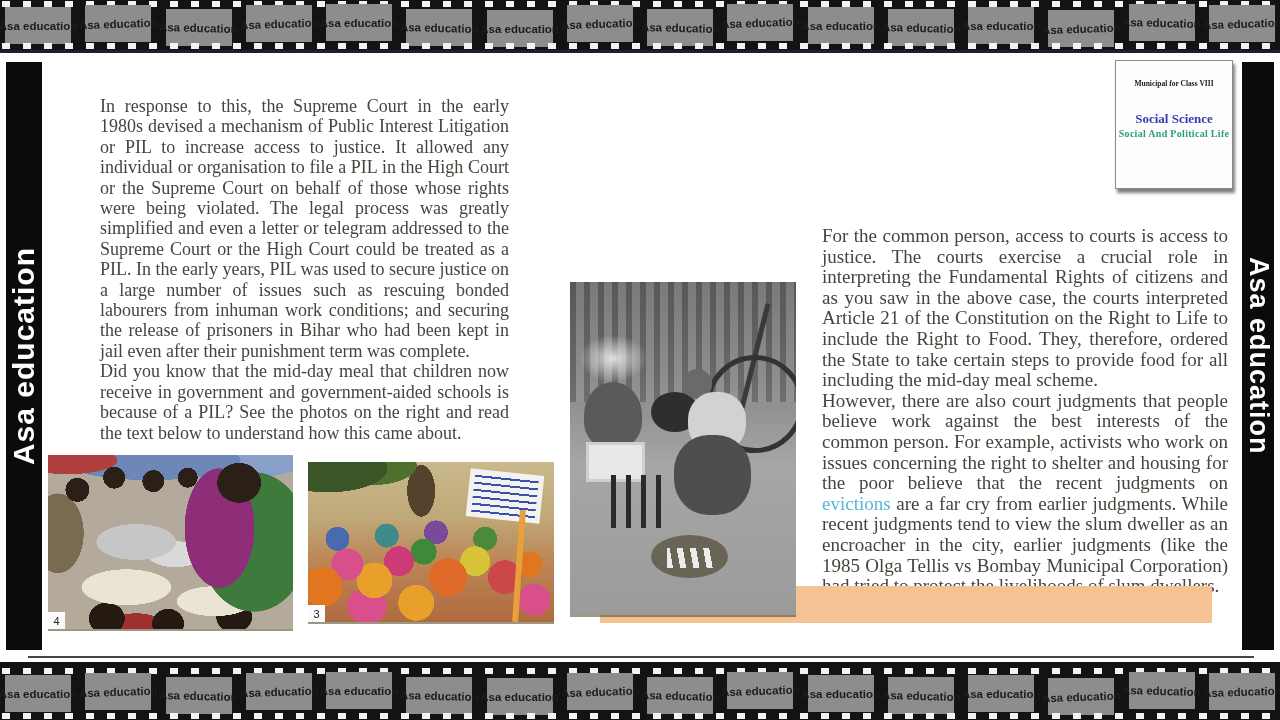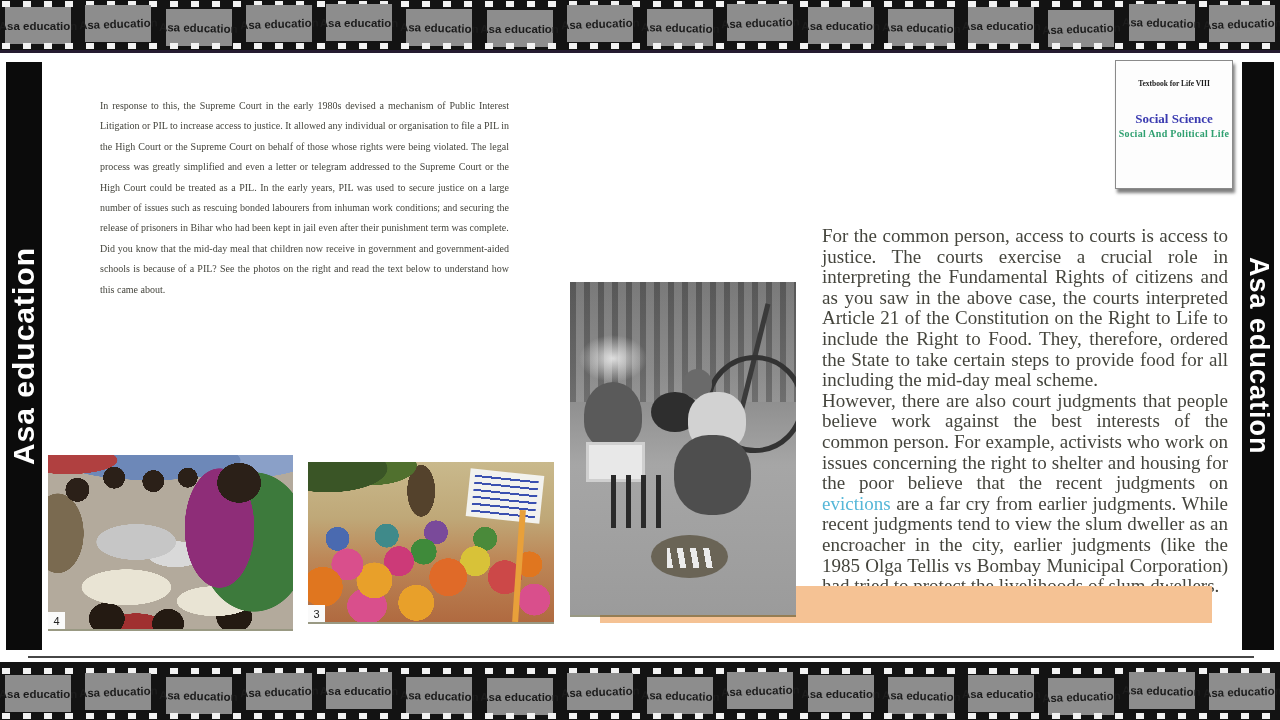--- a/index.html
+++ b/index.html
@@ -44,21 +44,21 @@
   
   .book-cover { position:absolute; left:1115px; top:60px; width:116px; height:127px;
     background:#fdfdfd; border:1px solid #8a8a8a; box-shadow:2px 4px 3px rgba(0,0,0,0.5);
     text-align:center; }
   .bc-line1 { margin-top:18px; font-size:7.5px; font-weight:bold; color:#1a1a1a; }
   .bc-line2 { margin-top:23px; font-size:13px; font-weight:bold; }
   .bc-line3 { margin-top:1px; font-size:10px; font-weight:bold; letter-spacing:.3px; }
 
   
   .text-col { position:absolute; color:#45453d; text-align:justify; }
-  .col-left  { left:100px; top:96px;  width:409px; font-size:10px; line-height:20.4px; }
+  .col-left  { left:100px; top:96px;  width:409px; font-size:18px; line-height:20.4px; }
   .col-right { left:822px; top:226px; width:406px; font-size:19px; line-height:20.6px; }
   .text-col p { margin:0; }
   .text-col p + p { margin-top:0; }
   .evictions-link { cursor:pointer; }
 
   
   .accent-bar { position:absolute; left:600px; top:586px; width:612px; height:37px; z-index:1; }
 
   
   .photo { position:absolute; overflow:hidden; box-shadow:0 2px 0 rgba(70,70,30,.55); }
@@ -212,21 +212,21 @@
   <div class="strip-underline" data-interactable="false"></div>
 
   <div class="banner banner-left" data-interactable="false">
     <span data-interactable="false">Asa education</span>
   </div>
   <div class="banner banner-right" data-interactable="false">
     <span data-interactable="false">Asa education</span>
   </div>
 
   <div class="book-cover" data-interactable="false">
-    <div class="bc-line1" data-interactable="false">Textbook for Life VIII</div>
+    <div class="bc-line1" data-interactable="false">Municipal for Class VIII</div>
     <div class="bc-line2" id="bc2" data-interactable="false" style="color: rgb(58, 58, 176);">Social Science</div>
     <div class="bc-line3" id="bc3" data-interactable="false" style="color: rgb(47, 160, 112); text-align: center;">Social And Political Life</div>
   </div>
 
   <div class="text-col col-left" data-interactable="false">
     <p data-interactable="false">In response to this, the Supreme Court in the early 1980s devised a mechanism of Public Interest Litigation or PIL to increase access to justice. It allowed any individual or organisation to file a PIL in the High Court or the Supreme Court on behalf of those whose rights were being violated. The legal process was greatly simplified and even a letter or telegram addressed to the Supreme Court or the High Court could be treated as a PIL. In the early years, PIL was used to secure justice on a large number of issues such as rescuing bonded labourers from inhuman work conditions; and securing the release of prisoners in Bihar who had been kept in jail even after their punishment term was complete.</p>
     <p data-interactable="false">Did you know that the mid-day meal that children now receive in government and government-aided schools is because of a PIL? See the photos on the right and read the text below to understand how this came about.</p>
   </div>
 
   <div class="text-col col-right" data-interactable="false">

